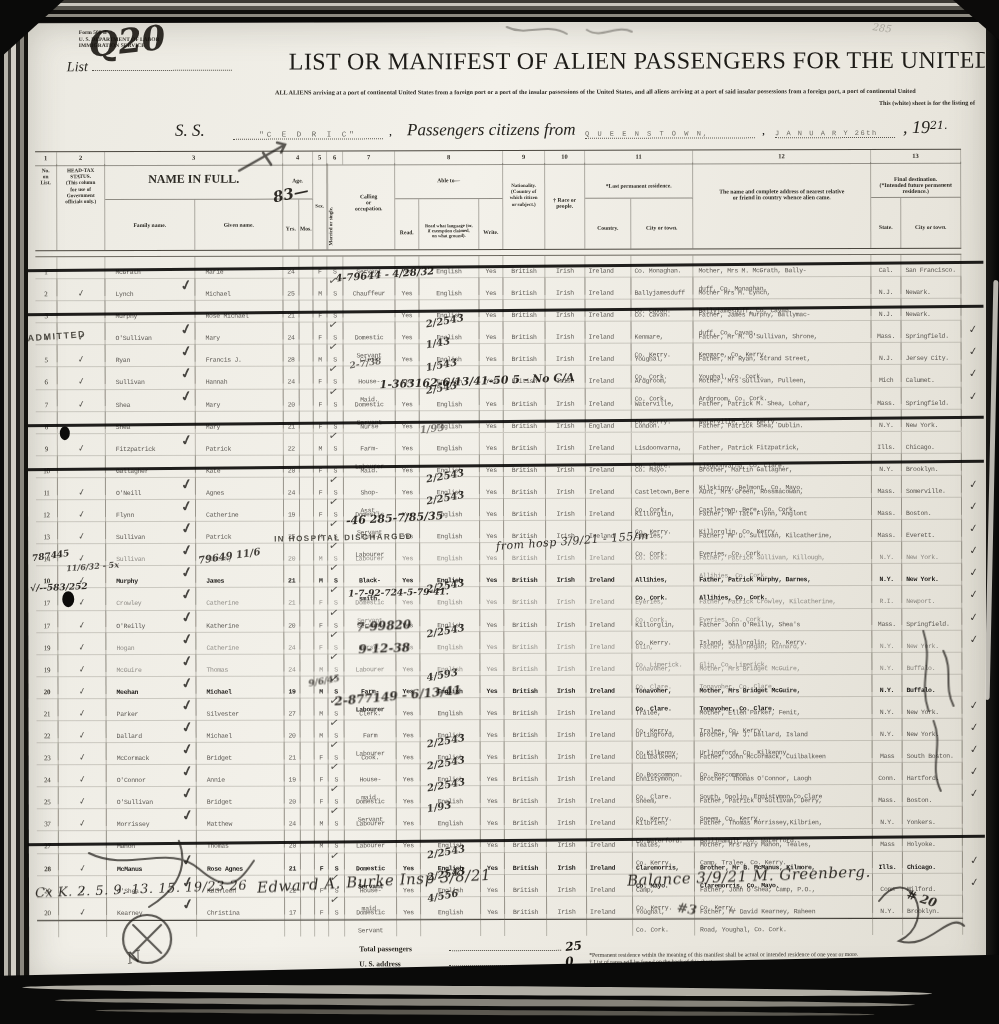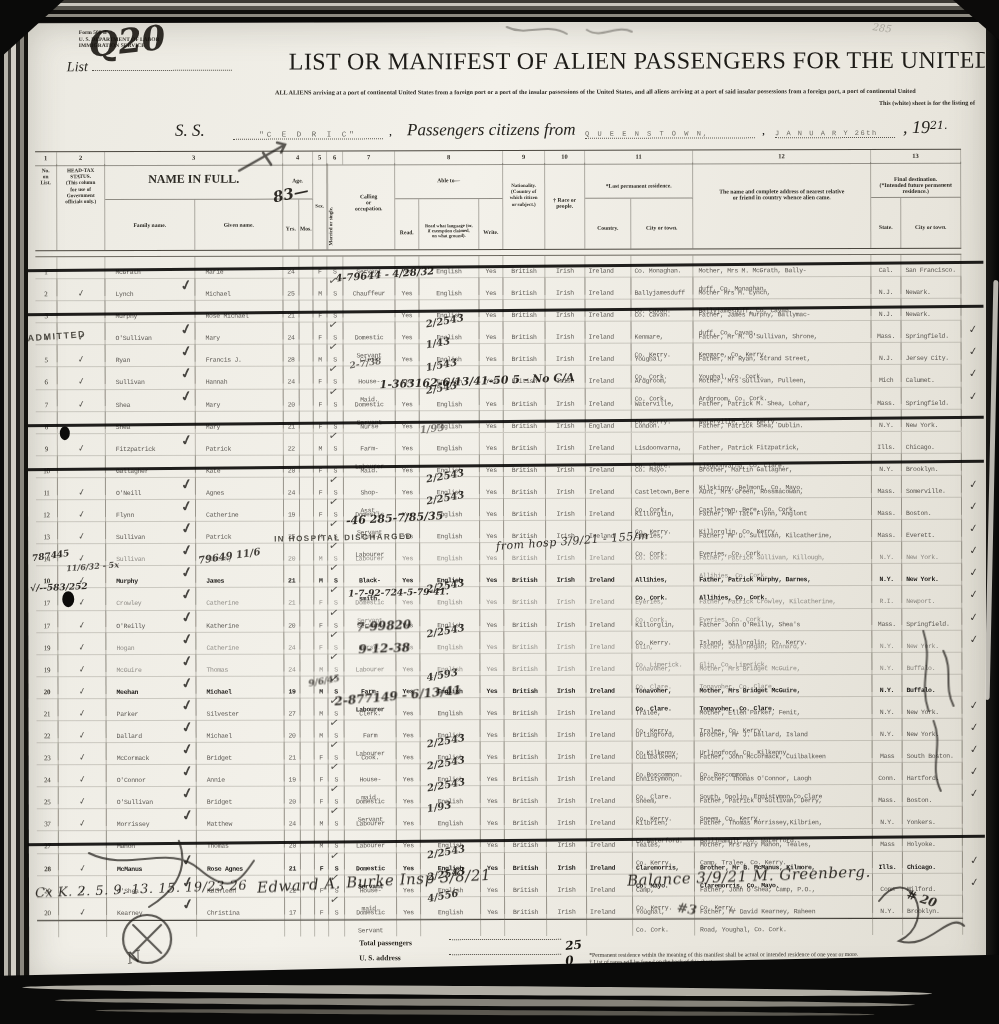--- a/index.html
+++ b/index.html
@@ -105,21 +105,21 @@
   
   .ann{position:absolute;white-space:nowrap;font-family:"DejaVu Serif",serif;font-style:italic;font-weight:bold;
     color:rgba(20,17,12,.88);transform-origin:left center;z-index:6}
   .ann.script{font-weight:normal;letter-spacing:.5px}
   .ann.pencil{color:rgba(70,66,58,.6);font-weight:normal}
   .ann.stamp{font-family:"Liberation Sans",sans-serif;font-style:normal;font-weight:bold;letter-spacing:1.5px;color:rgba(40,37,30,.8)}
   .blob{position:absolute;background:#0c0b0a;border-radius:50%;z-index:6}
   .scribbles{position:absolute;left:0;top:0;z-index:5}
   
   .totals{position:absolute;left:330px;top:916px;width:230px;font-size:7.5px;font-weight:bold;color:#2b2822;z-index:3}
-  .tot-line{display:flex;height:15px;align-items:flex-start}
+  .tot-line{display:flex;height:15px;align-items:flex-end}
   .tot-label{width:86px;text-align:left}
   .dots{flex:1;border-bottom:1px dotted #4d4a42;margin:0 4px 2px 4px;height:1px}
   .tot-val{font-family:"DejaVu Serif",serif;font-style:italic;font-size:12px;color:#191611;transform:rotate(-6deg);width:24px}
   .fnotes{position:absolute;left:560px;top:930px;width:390px;font-size:5.8px;line-height:7px;color:#2f2c26;z-index:3}
   .formcode{float:right;margin-right:60px;font-size:5.2px}
 </style>
 </head>
 <body>
 
 <div class="sheet">

